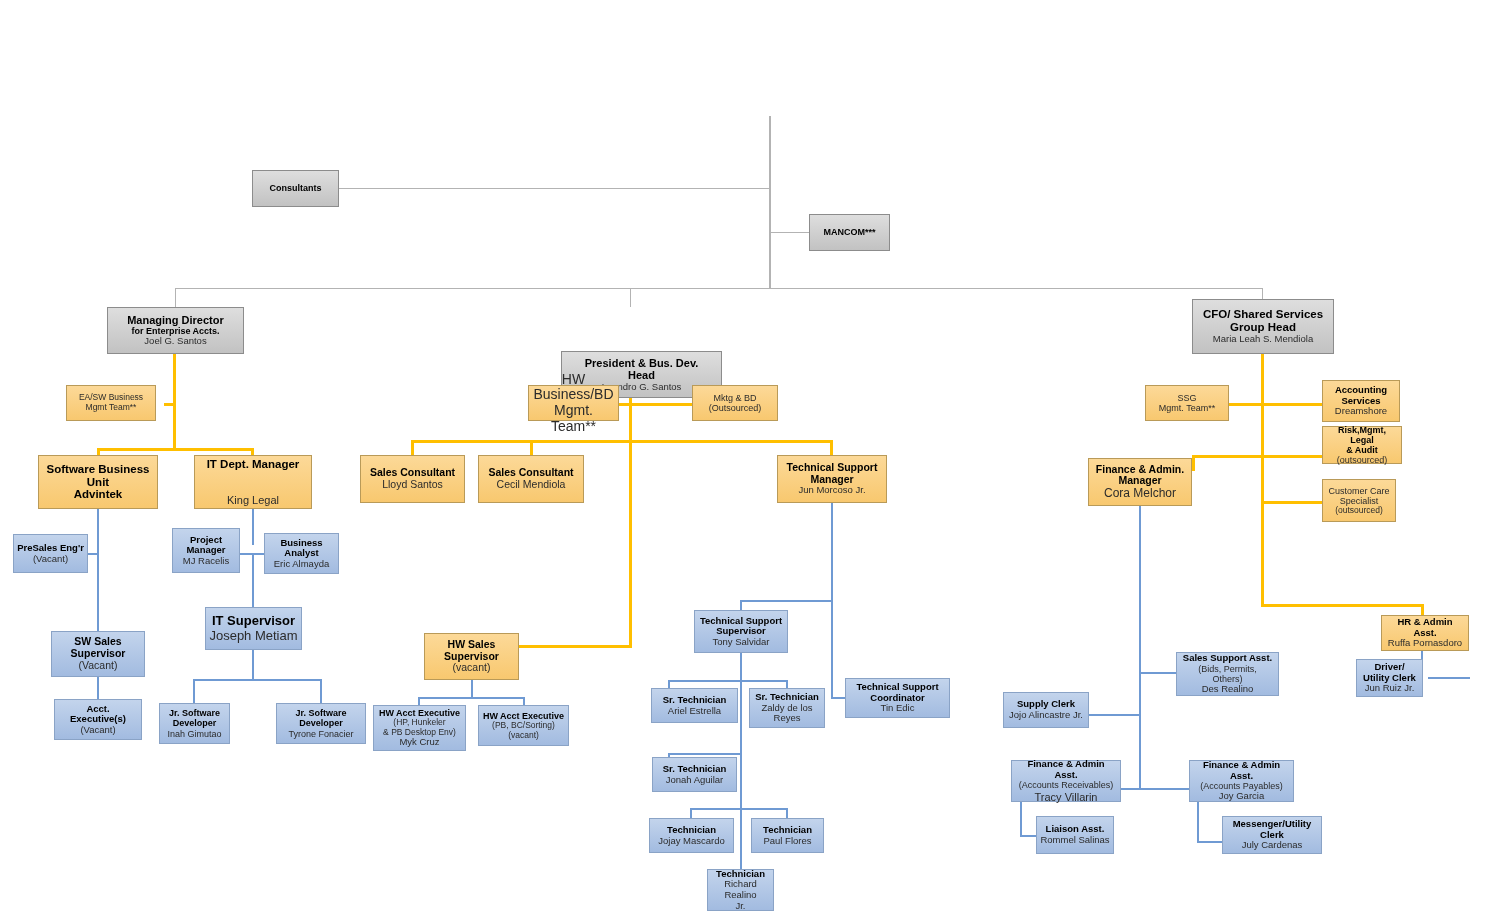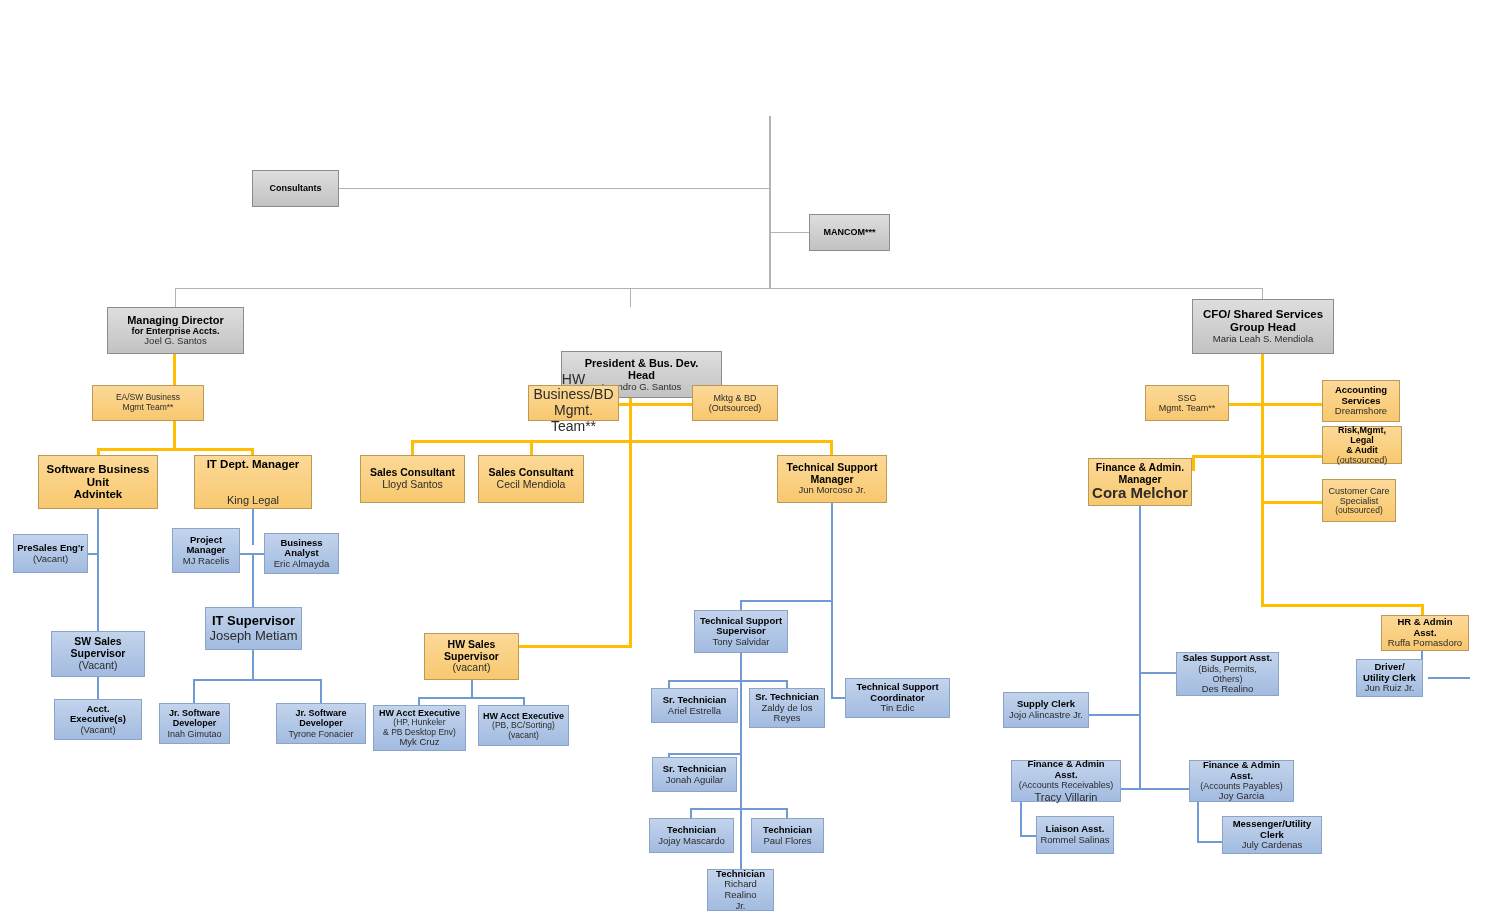--- a/index.html
+++ b/index.html
@@ -126,21 +126,21 @@
     <span class="l bold">Head</span>
     <span class="l norm" style="font-size:9.5px;">Leandro G. Santos</span>
   </div>
 
   <div class="node gray-grad" style="left:1192px;top:299px;width:142px;height:55px;font-size:11.5px;">
     <span class="l bold">CFO/  Shared Services</span>
     <span class="l bold">Group Head</span>
     <span class="l norm" style="font-size:9.5px;">Maria Leah S. Mendiola</span>
   </div>
 
-  <div class="node yellow" style="left:92px;top:385px;width:112px;height:36px;font-size:8.5px;">
+  <div class="node yellow" style="left:66px;top:385px;width:90px;height:36px;font-size:8.5px;">
     <span class="l norm">EA/SW Business</span>
     <span class="l norm">Mgmt Team**</span>
   </div>
 
   <div class="node yellow" style="left:528px;top:385px;width:91px;height:36px;font-size:14px;">
     <span class="l norm">HW Business/BD</span>
     <span class="l norm">Mgmt. Team**</span>
   </div>
 
   <div class="node yellow" style="left:692px;top:385px;width:86px;height:36px;font-size:9px;">
@@ -194,21 +194,21 @@
 
   <div class="node yellow" style="left:777px;top:455px;width:110px;height:48px;font-size:10.5px;">
     <span class="l bold">Technical Support</span>
     <span class="l bold">Manager</span>
     <span class="l norm" style="font-size:9.5px;">Jun Morcoso Jr.</span>
   </div>
 
   <div class="node yellow" style="left:1088px;top:458px;width:104px;height:48px;font-size:10.5px;">
     <span class="l bold">Finance &amp; Admin.</span>
     <span class="l bold">Manager</span>
-    <span class="l norm" style="font-size:15px;font-weight:bold;">Cora Melchor</span>
+    <span class="l norm" style="font-size:12px;">Cora Melchor</span>
   </div>
 
   <div class="node lblue" style="left:13px;top:534px;width:75px;height:39px;font-size:9.5px;">
     <span class="l bold">PreSales Eng'r</span>
     <span class="l norm">(Vacant)</span>
   </div>
 
   <div class="node lblue" style="left:172px;top:528px;width:68px;height:45px;font-size:9.5px;">
     <span class="l bold">Project</span>
     <span class="l bold">Manager</span>

